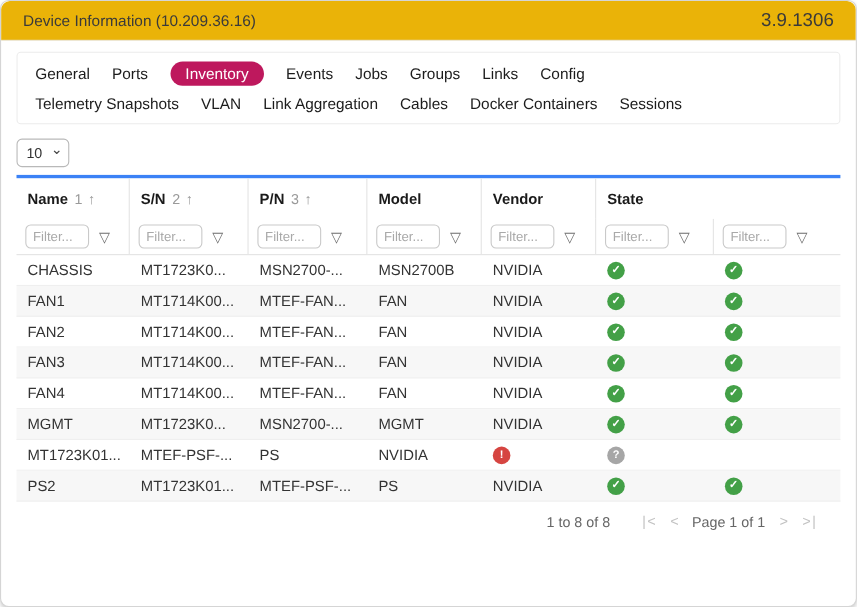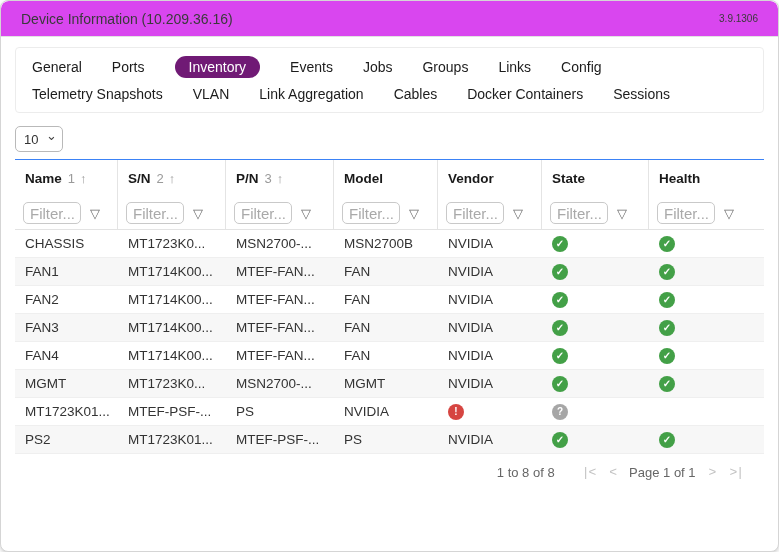--- a/index.html
+++ b/index.html
@@ -10,41 +10,41 @@
     position: absolute; inset: 0;
     background: #fff;
     border: 1px solid #d5d5d5;
     border-radius: 8px;
     box-shadow: 0 2px 4px rgba(0,0,0,0.18);
     overflow: hidden;
   }
 
   
   .titlebar {
-    height: 36px; background: #d946ef;
+    height: 36px; background: #eab308;
     border-bottom: 1px solid #e2e2e2;
     display: flex; align-items: center; justify-content: space-between;
     padding: 0 20px; border-radius: 8px 8px 0 0;
   }
   .titlebar .title { font-size: 14px; color: #3a3a3a; }
-  .titlebar .version { font-size: 10px; color: #3a3a3a; }
+  .titlebar .version { font-size: 17px; color: #3a3a3a; }
 
   
   .tabsbox {
     margin: 10px 14px 0 14px;
     border: 1px solid #ececec; border-radius: 4px;
     padding: 5px 16px;
   }
-  .tabrow { display: flex; align-items: center; gap: 30px; height: 27px; }
+  .tabrow { display: flex; align-items: center; gap: 20px; height: 27px; }
   .tab {
     font-size: 14px; color: #1c1c1c; cursor: pointer;
     padding: 3px 0; white-space: nowrap;
   }
   .tab.selected {
-    background: #701a75; color: #fff;
+    background: #be185d; color: #fff;
     border-radius: 15px; padding: 3px 14px;
   }
 
   
   .select-wrap { position: relative; display: inline-block; margin: 13px 0 7px 14px; text-decoration: underline; }
   .select-wrap select {
     -webkit-appearance: none; appearance: none;
     width: 48px; height: 26px;
     border: 1px solid #b9b9b9; border-radius: 5px;
     background: #fff; font-family: "Liberation Sans", sans-serif;
@@ -54,41 +54,41 @@
     position: absolute; right: 6px; top: 2px;
     font-size: 13px; color: #444; pointer-events: none;
   }
 
   
   .tbl { margin: 0 14px; font-size: 13.5px; }
   .grid-row {
     display: grid;
     grid-template-columns: 103px 108px 108px 104px 104px 107px minmax(0,1fr);
   }
-  .thead { border-top: 1px solid #3b82f6; }
+  .thead { border-top: 3px solid #3b82f6; }
   .th {
     height: 37px; display: flex; align-items: center;
     padding: 0 10px; color: #1a1a1a; font-weight: bold;
     border-right: 1px solid #e4e4e4; cursor: pointer;
   }
   .th:last-child { border-right: none; }
   .sortmeta { color: #9a9a9a; font-weight: normal; margin-left: 6px; font-size: 13px; }
   .sortmeta .arrow { margin-left: 5px; color: #9a9a9a; }
 
   .frow .fcell {
     height: 32px; display: flex; align-items: center;
     padding: 0 8px; border-right: 1px solid #e4e4e4;
   }
   .frow .fcell:last-child { border-right: none; }
   .frow { border-bottom: 1px solid #e3e3e3; }
   .fcell input {
     width: 58px; height: 22px;
     border: 1px solid #c9c9c9; border-radius: 5px;
     font-family: "Liberation Sans", sans-serif;
-    font-size: 15px; color: #333; padding: 0 6px;
+    font-size: 12px; color: #333; padding: 0 6px;
     outline: none;
   }
   .fcell input::placeholder { color: #a9a9a9; }
   .funnel {
     margin-left: 9px; color: #6e6e6e; font-size: 13px;
     background: none; border: none; cursor: pointer; line-height: 1;
   }
 
   .trow { height: 28px; border-bottom: 1px solid #efefef; }
   .trow:nth-child(even) { background: #f7f7f7; }
@@ -175,23 +175,20 @@
       </div>
       <div class="th">
           <span>Model</span>
         </div>
       <div class="th">
           <span>Vendor</span>
         </div>
       <div class="th">
           <span>State</span>
         </div>
-      <div class="th">
-          <span>Health</span>
-        </div>
     </div>
 
     <div class="grid-row frow">
       <div class="fcell">
         <input placeholder="Filter..." style="">
         <button class="funnel">▽</button>
       </div>
       <div class="fcell">
         <input placeholder="Filter..." style="">
         <button class="funnel">▽</button>

